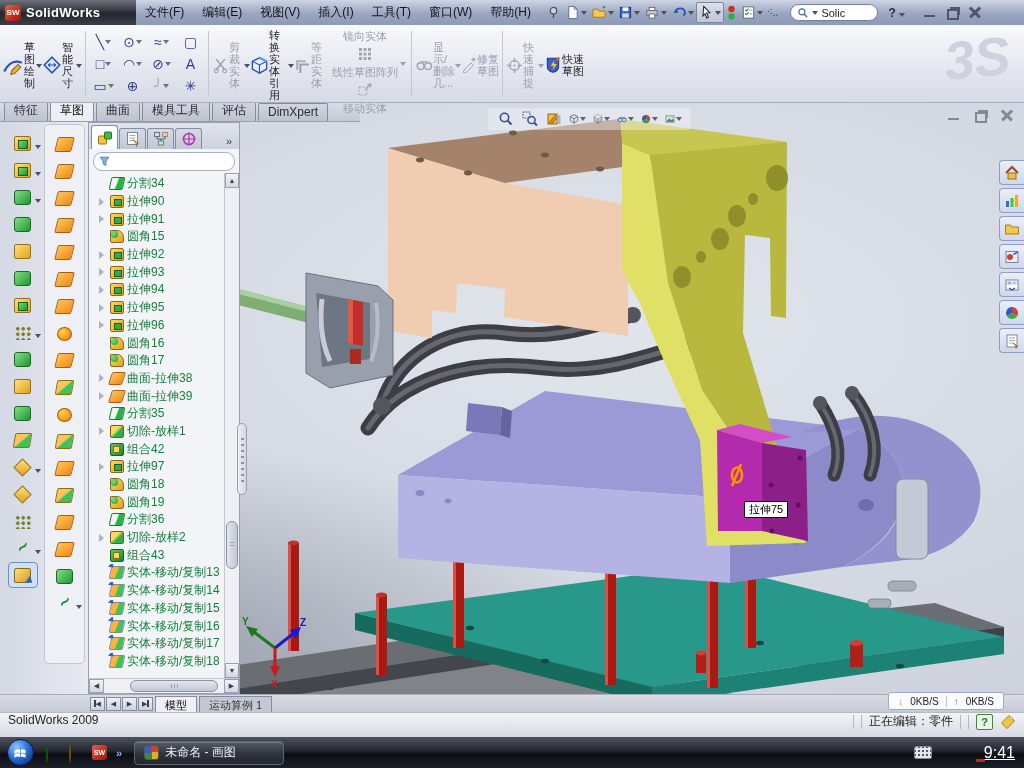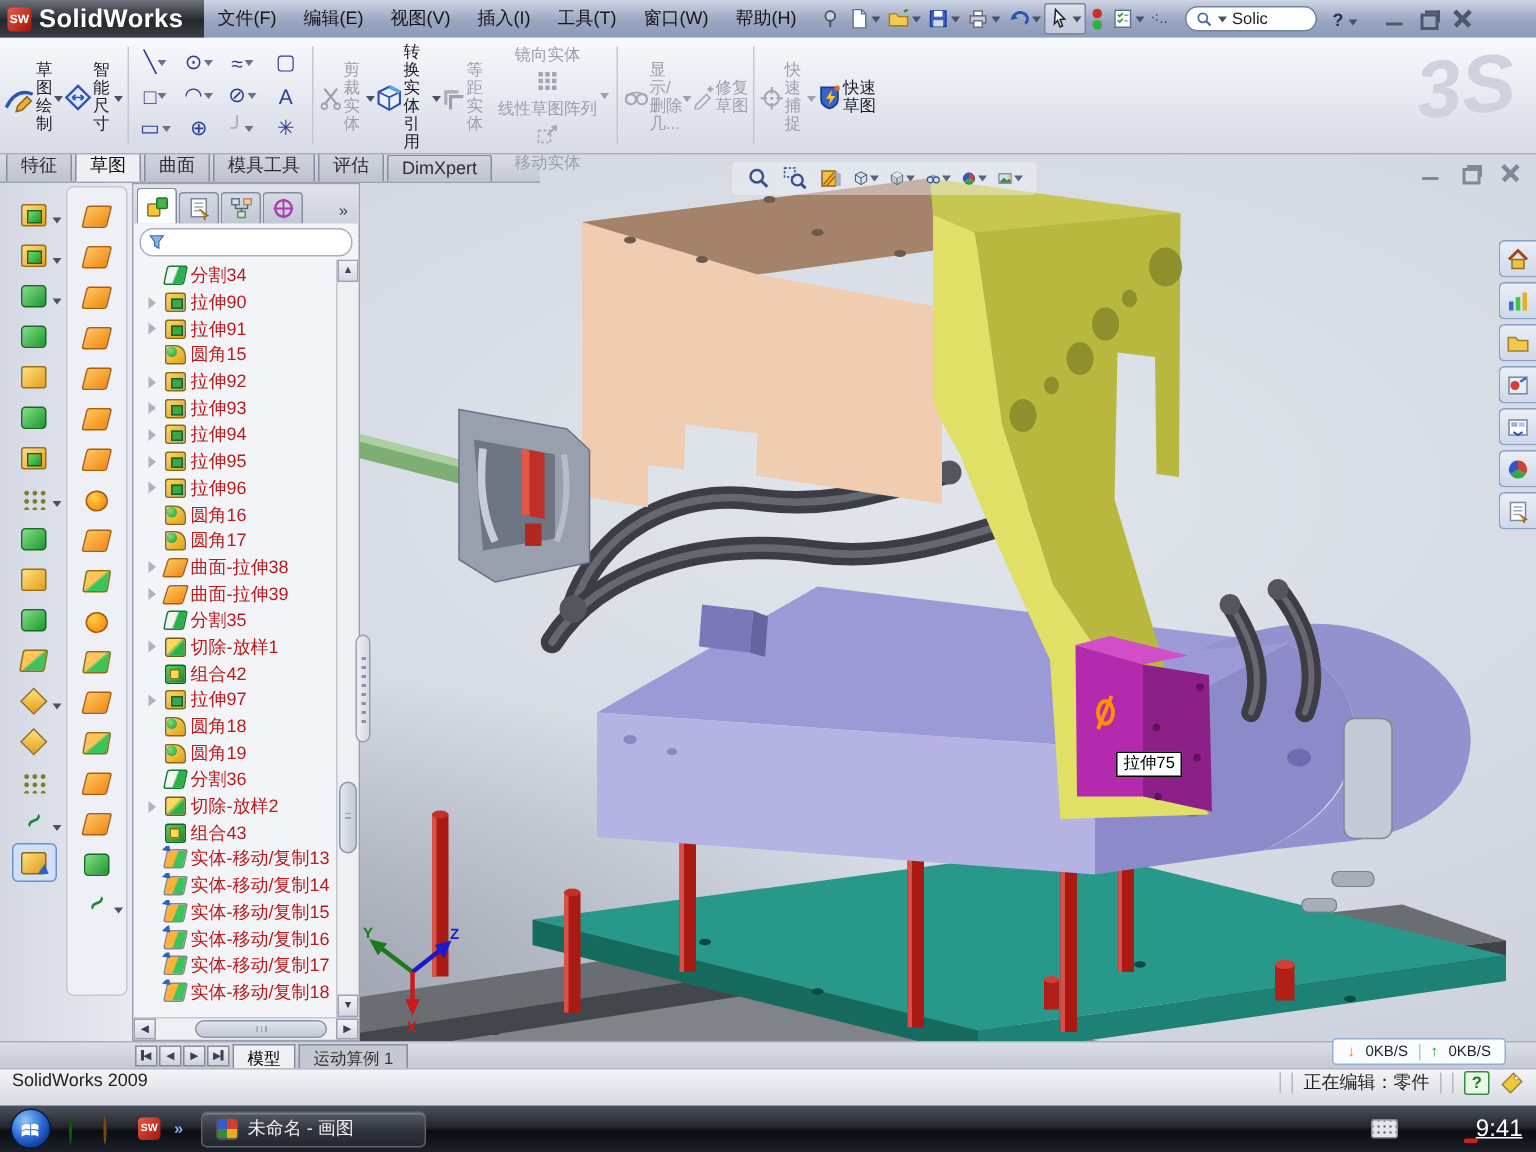--- a/index.html
+++ b/index.html
@@ -3,21 +3,21 @@
 <meta charset="utf-8">
 <style>
 *{margin:0;padding:0;box-sizing:border-box;}
 html,body{width:1024px;height:768px;overflow:hidden;}
 .screen{position:relative;width:1024px;height:768px;font-family:"Liberation Sans","DejaVu Sans",sans-serif;background:#dfe2ea;overflow:hidden;}
 
 
 .titlebar{position:absolute;top:0;left:0;right:0;height:25px;background:linear-gradient(#cdd4e4,#9aa6c0 55%,#8d9ab8);display:flex;align-items:center;z-index:10;}
 .logo{width:136px;height:25px;background:linear-gradient(#6d727c,#24272d 55%,#3b3f47);display:flex;align-items:center;gap:5px;padding-left:5px;flex:none;}
 .logo .cube{width:16px;height:16px;background:linear-gradient(135deg,#ef5a48,#9c1408);border-radius:3px;color:#fff;font-size:8px;font-weight:bold;display:flex;align-items:center;justify-content:center;}
-.logo .brand{color:#fff;font-size:17px;font-weight:bold;letter-spacing:.3px;}
+.logo .brand{color:#fff;font-size:13px;font-weight:bold;letter-spacing:.3px;}
 .menus{display:flex;align-items:center;}
 .menu{font-size:12px;color:#14141e;padding:0 9px;cursor:default;}
 .qicons{display:flex;align-items:center;margin-left:4px;}
 .tbtn{height:21px;display:flex;align-items:center;padding:0 2px;}
 .tbtn .dk-caret{margin-left:1px;}
 .tbtn.pressed{background:rgba(255,255,255,.45);border:1px solid #7a86a4;border-radius:2px;}
 .dk-caret{width:0;height:0;border-left:3px solid transparent;border-right:3px solid transparent;border-top:4px solid #4a5068;display:none;}
 .dd>.dk-caret,.dd .dk-caret{display:inline-block;}
 .search{width:88px;height:17px;background:#fff;border:1px solid #72809e;border-radius:9px;display:flex;align-items:center;font-size:11px;color:#222;padding:0 6px;gap:3px;margin-left:10px;}
 .helpq{font-size:12px;font-weight:bold;color:#26304a;margin:0 4px 0 10px;}
@@ -85,21 +85,21 @@
 
 .panel{position:absolute;top:122px;left:88px;width:152px;height:572px;background:#f3f4f7;border:1px solid #9aa0ad;z-index:4;display:flex;flex-direction:column;}
 .ptabs{height:26px;display:flex;align-items:flex-end;background:linear-gradient(#e0e3ea,#cdd2dd);padding:0 2px;flex:none;}
 .ptab{width:27px;height:21px;border:1px solid #868ca0;border-bottom:none;border-radius:3px 3px 0 0;background:linear-gradient(#d6dae4,#c2c7d4);display:flex;align-items:center;justify-content:center;margin-right:1px;}
 .ptab.active{background:#fdfdfe;height:24px;}
 .pmore{margin-left:auto;font-size:11px;color:#3a4054;padding:0 5px 2px 0;}
 .pfilter{height:24px;display:flex;align-items:center;padding:2px 4px;flex:none;}
 .fbox{flex:1;height:19px;background:#fff;border:1px solid #aab0bf;border-radius:9px;display:flex;align-items:center;padding-left:5px;gap:4px;}
 .ptree{flex:1;display:flex;overflow:hidden;}
 .rows{flex:1;padding-top:2px;overflow:hidden;}
-.tree-row{height:17.7px;display:flex;align-items:center;font-size:12px;color:#b91c1c;padding-left:8px;gap:3px;white-space:nowrap;overflow:hidden;text-align:right;}
+.tree-row{height:17.7px;display:flex;align-items:center;font-size:12px;color:#15803d;padding-left:8px;gap:3px;white-space:nowrap;overflow:hidden;text-align:right;}
 .tw{width:10px;height:10px;flex:none;position:relative;}
 .tree-row.exp .tw::after{content:"";position:absolute;left:2px;top:1px;border-top:4px solid transparent;border-bottom:4px solid transparent;border-left:5px solid #aeb2c2;}
 .ti{width:14px;height:13px;flex:none;position:relative;}
 .ti-extrude .ti{background:linear-gradient(135deg,#ffd85e,#e0a01c);border:1px solid #8a6a14;border-radius:2px;}
 .ti-extrude .ti::after{content:"";position:absolute;left:3px;top:3px;width:6px;height:5px;background:#3aa84a;border:1px solid #14622a;}
 .ti-fillet .ti{background:linear-gradient(135deg,#ffd85e,#e0a01c);border:1px solid #8a6a14;border-radius:1px 7px 2px 2px;}
 .ti-fillet .ti::after{content:"";position:absolute;left:0;top:0;width:7px;height:7px;background:radial-gradient(circle at 35% 35%,#7ae07a,#1f9633);border-radius:50%;}
 .ti-split .ti{background:linear-gradient(100deg,#f4f4f4 0 45%,#2ab24a 55% 100%);border:1px solid #1a7a34;transform:skewX(-12deg);border-radius:2px;}
 .ti-surf .ti{background:linear-gradient(135deg,#ffc45e,#f08a18);border:1px solid #a86010;transform:skewX(-18deg);border-radius:2px;}
 .ti-loft .ti{background:linear-gradient(135deg,#ffd85e 40%,#2ab24a 60%);border:1px solid #7a5a10;border-radius:2px;}

